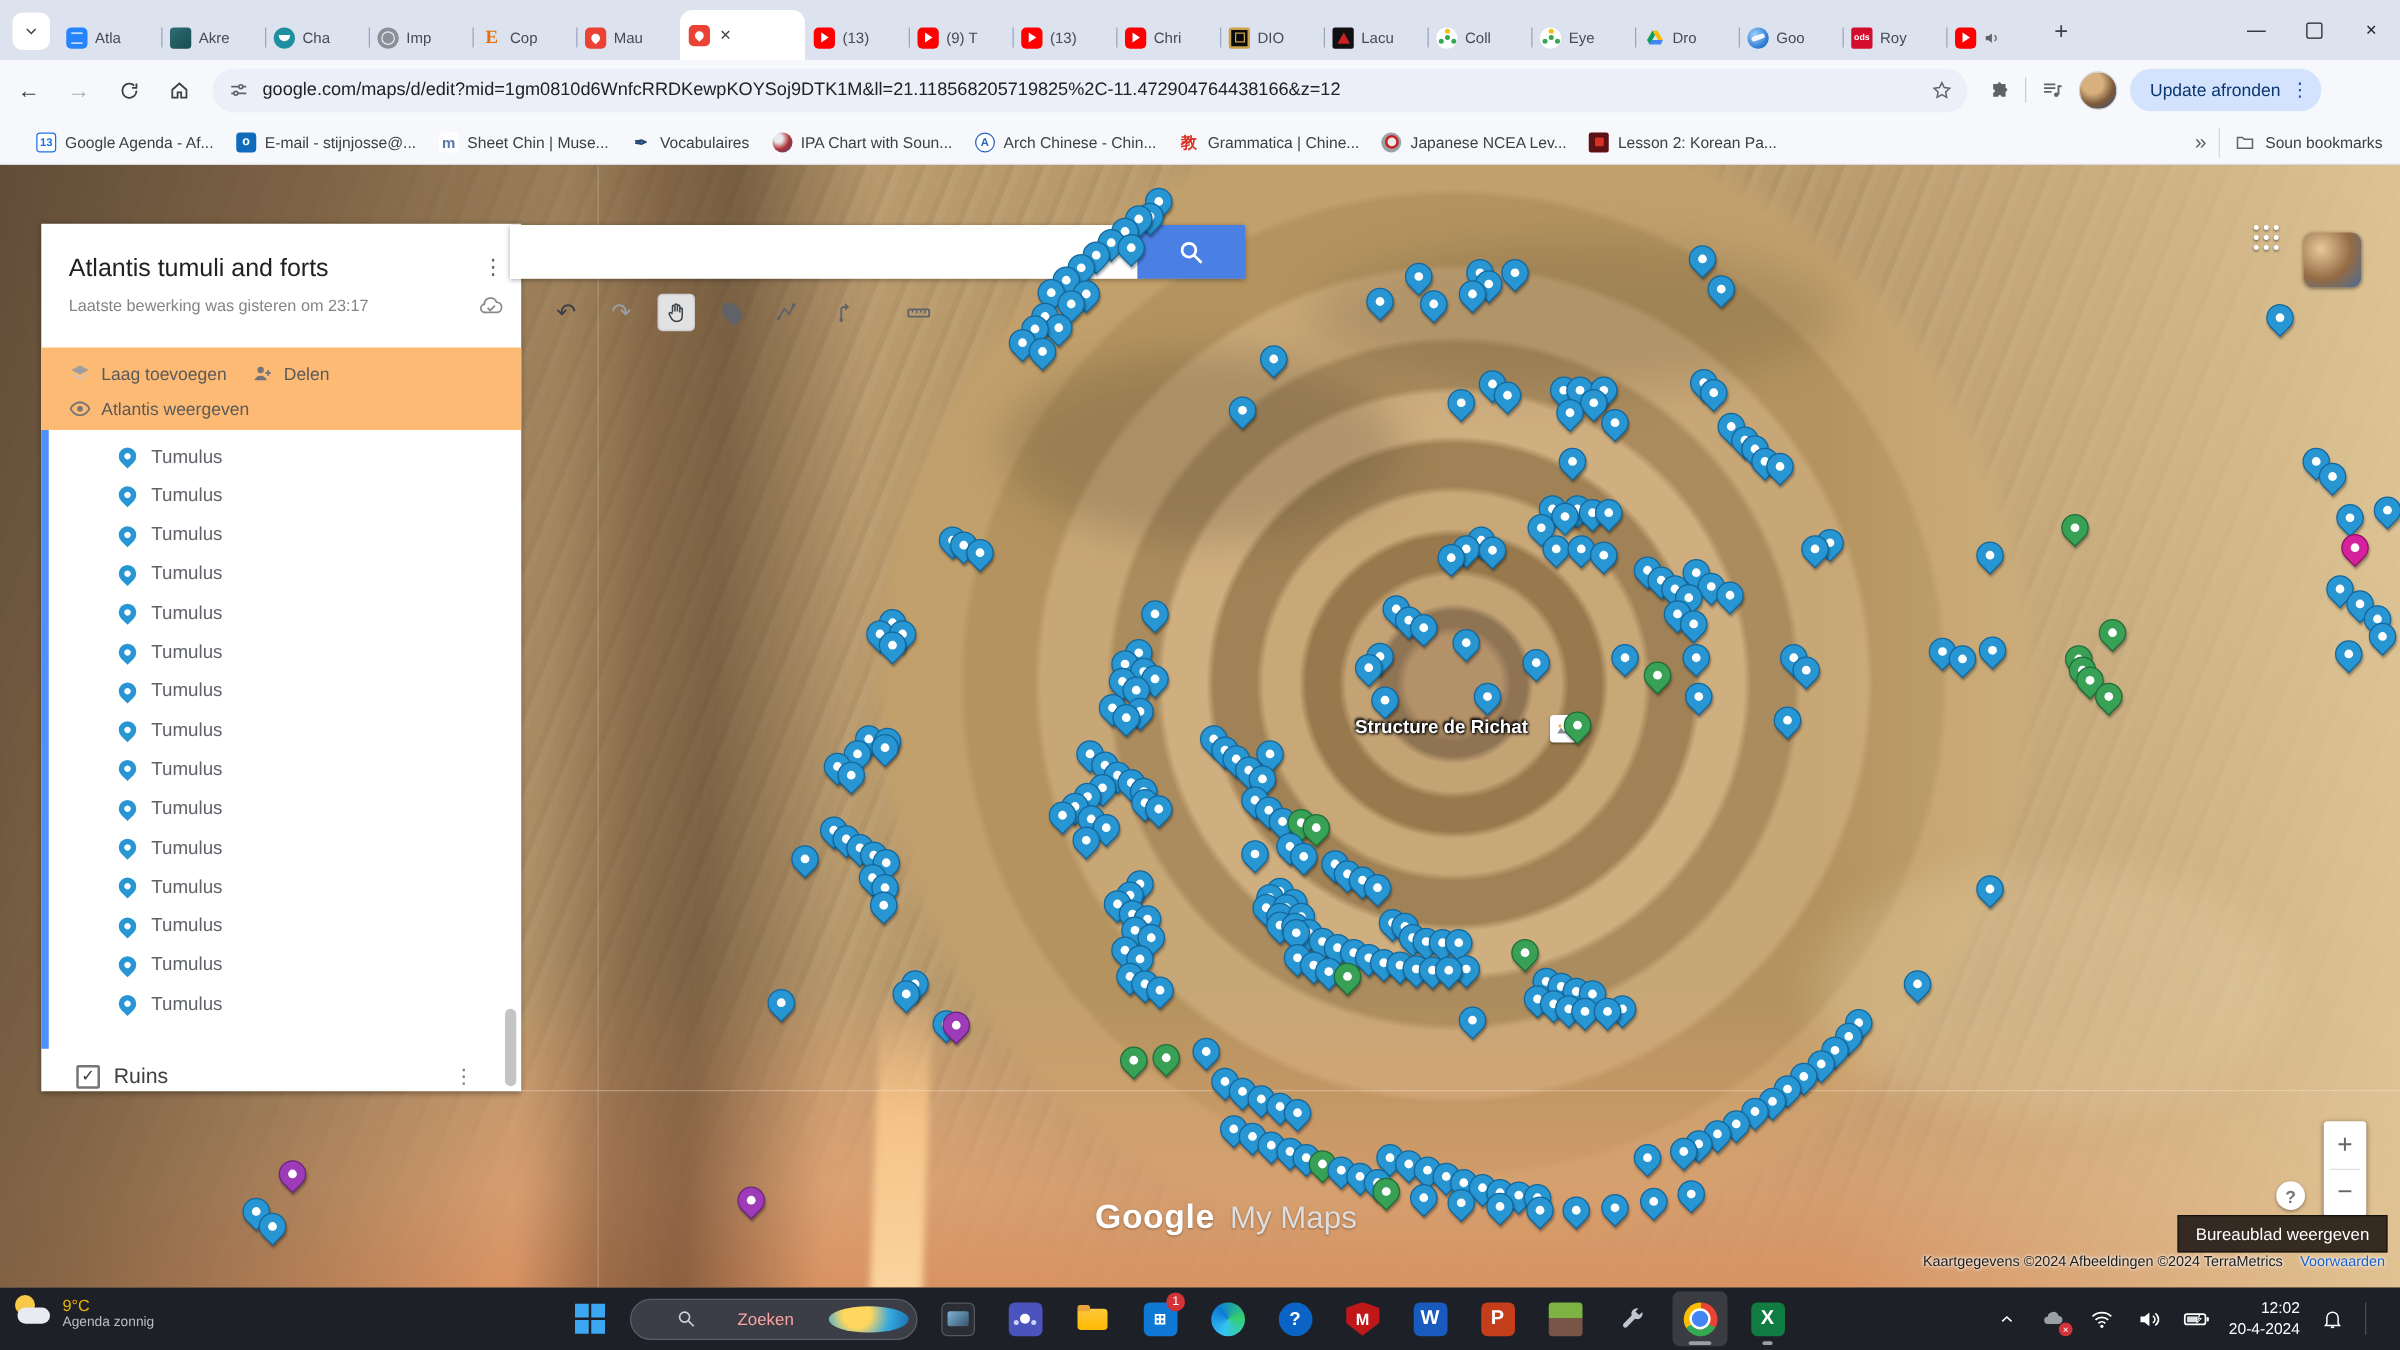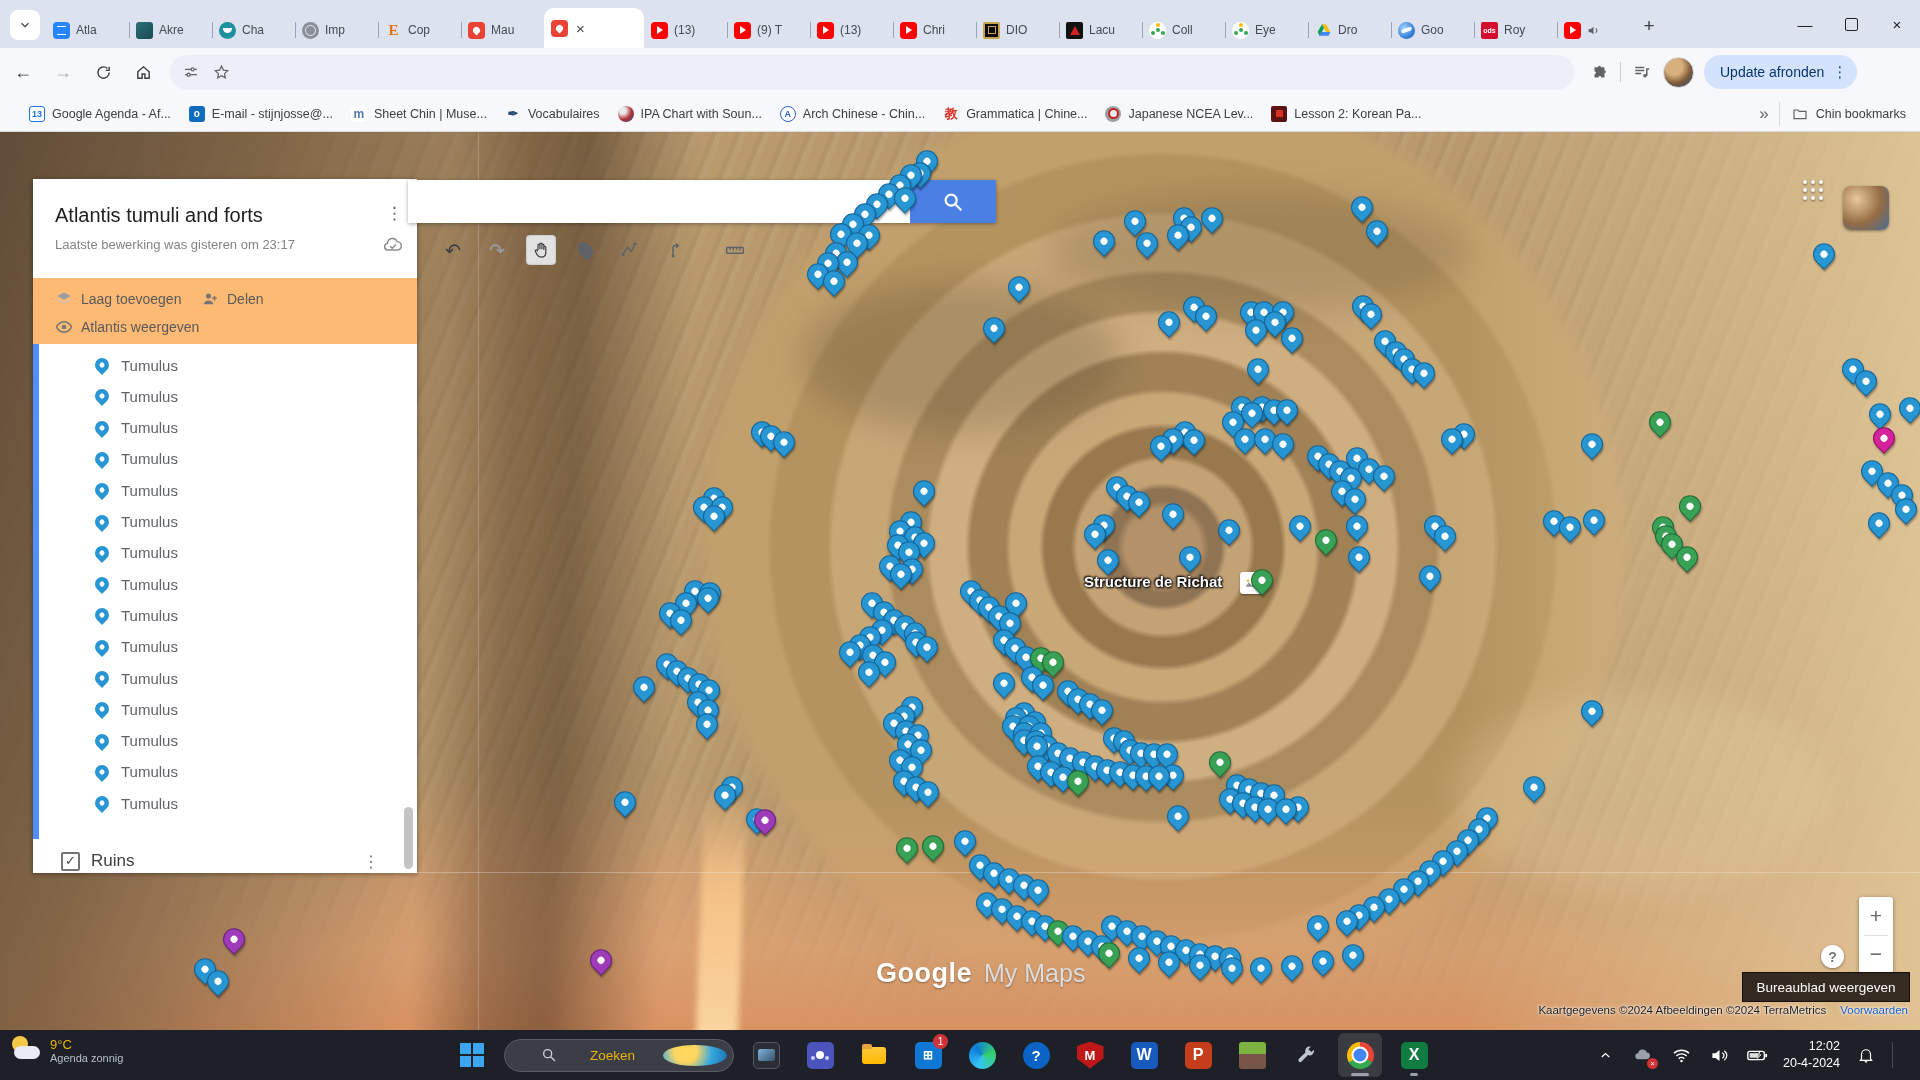--- a/index.html
+++ b/index.html
@@ -157,21 +157,21 @@
   .ic-chrome{border-radius:50%;background:conic-gradient(#ea4335 0 120deg,#34a853 120deg 240deg,#fbbc04 240deg 360deg);position:relative;}
   .ic-chrome::after{content:"";position:absolute;left:50%;top:50%;width:13px;height:13px;border-radius:50%;background:#4285f4;border:2.5px solid #fff;transform:translate(-50%,-50%);}
   .ic-excel{background:#107c41;}
   #tray{position:absolute;right:8px;top:0;height:50px;display:flex;align-items:center;gap:14px;}
   .trayic{display:flex;align-items:center;justify-content:center;width:24px;height:24px;position:relative;}
   #clockblk{text-align:right;color:#fff;font-size:12.5px;line-height:1.35;}
   #od-badge{position:absolute;right:-3px;bottom:-2px;width:11px;height:11px;border-radius:50%;background:#d13438;color:#fff;font-size:8px;line-height:11px;text-align:center;}
   #store-badge{position:absolute;right:2px;top:1px;width:15px;height:15px;border-radius:50%;background:#d13438;color:#fff;font-size:10px;line-height:15px;text-align:center;}
   #tb-divider{width:1px;height:26px;background:#4a4d55;}
   #searchpill{width:230px;height:33px;border-radius:17px;background:#3b3e46;border:1px solid #5a5d66;display:flex;align-items:center;padding:0 6px 0 12px;gap:9px;box-sizing:border-box;}
-  #searchpill span{font-size:13.5px;color:#eab308;flex:1;}
+  #searchpill span{font-size:13.5px;color:#fca5a5;flex:1;}
   #bing-ic{width:21px;height:21px;border-radius:50%;background:radial-gradient(circle at 35% 30%,#ffd75e 25%,#35a8e0 60%,#1b6fae);}
   .svgwrap{display:flex;align-items:center;justify-content:center;}
 </style>
 </head>
 <body>
 
 <div id="stage">
 
   <div id="tabbar">
     <div class="tabsearch">
@@ -331,20 +331,21 @@
         </span>
       </div>
     <div id="omnibox">
       <span class="obicon">
           <svg width="16" height="16" viewBox="0 0 24 24">
             <path d="M3 8h9M17 8h4M3 16h4M11 16h10" stroke="#5f6368" stroke-width="2"></path>
             <circle cx="14.5" cy="8" r="2.3" fill="#fff" stroke="#5f6368" stroke-width="2"></circle>
             <circle cx="8.5" cy="16" r="2.3" fill="#fff" stroke="#5f6368" stroke-width="2"></circle>
           </svg>
         </span>
+      <span id="urltext">google.com/maps/d/edit?mid=1gm0810d6WnfcRRDKewpKOYSoj9DTK1M&amp;ll=21.118568205719825%2C-11.472904764438166&amp;z=12</span>
       <span class="obicon">
           <svg width="17" height="17" viewBox="0 0 24 24">
             <path d="M12 3l2.7 5.6 6.1.8-4.5 4.2 1.1 6-5.4-3-5.4 3 1.1-6L3.2 9.4l6.1-.8z" fill="none" stroke="#5f6368" stroke-width="1.7"></path>
           </svg>
         </span>
     </div>
     <div id="toolbar-right">
       <span class="obicon">
           <svg width="17" height="17" viewBox="0 0 24 24">
             <path d="M10 4.5a2 2 0 1 1 4 0H19v4.5a2 2 0 1 1 0 4V19h-4.5a2 2 0 1 0-4 0H5v-4.5a2 2 0 1 0 0-4V4.5h5z" fill="#5f6368"></path>
@@ -411,21 +412,21 @@
           <span class="bm-label">Lesson 2: Korean Pa...</span>
         </div>
       </div>
     <div id="bm-more">»</div>
     <div id="bm-allwrap">
       <span class="svgwrap">
           <svg width="16" height="16" viewBox="0 0 24 24">
             <path d="M3 6h6l2 2h10v11H3z" fill="none" stroke="#5f6368" stroke-width="1.8"></path>
           </svg>
         </span>
-      <span class="bm-label">Chin bookmarks</span>
+      <span class="bm-label">Soun bookmarks</span>
     </div>
   </div>
 
   <div id="map">
     <div class="ridge"></div>
     <div class="channel"></div>
     <div class="blob" style="left:800px;top:150px;width:320px;height:150px;background:rgba(70,58,40,.22);"></div>
     <div class="blob" style="left:1050px;top:60px;width:420px;height:120px;background:rgba(80,66,44,.18);"></div>
     <div class="blob" style="left:1450px;top:560px;width:380px;height:200px;background:rgba(235,214,170,.25);"></div>
     <div class="grat-h"></div>

